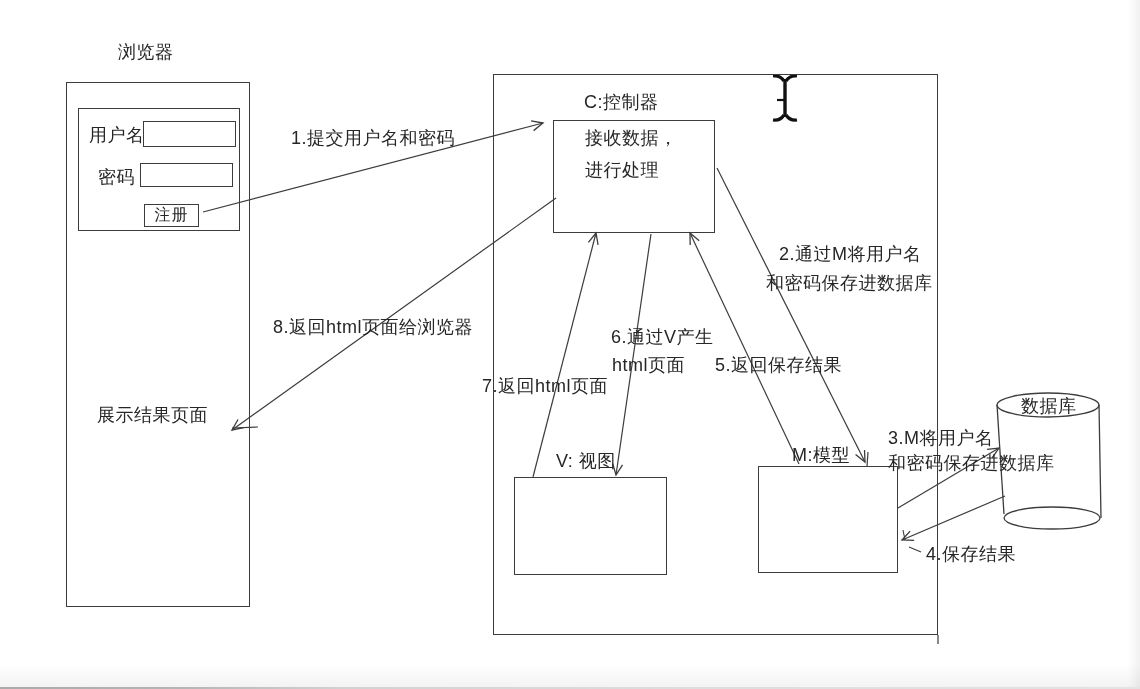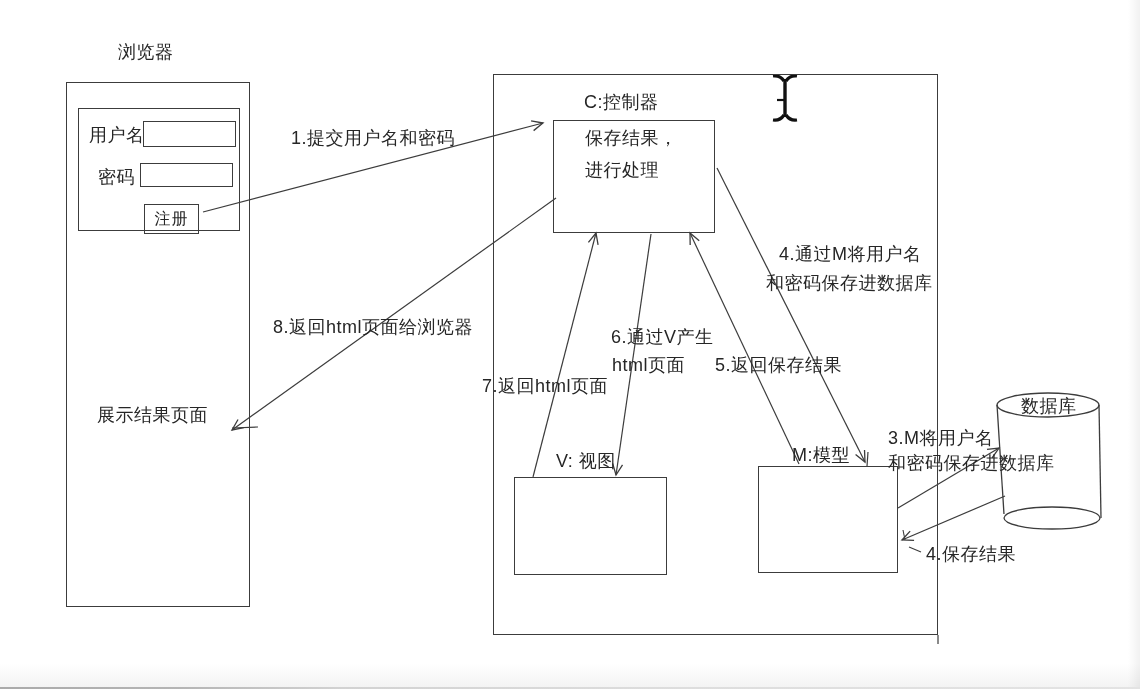--- a/index.html
+++ b/index.html
@@ -73,41 +73,41 @@
       <path d="M773,120 Q780,121 784,115" stroke-width="3.2"></path>
       <path d="M797,120 Q790,121 786,115" stroke-width="3.2"></path>
       <line x1="777" y1="100" x2="785" y2="100" stroke-width="2.2"></line>
     </g>
   </svg>
 
   <div class="box" style="left:66px;top:82px;width:184px;height:525px;"></div>
   <div class="box" style="left:78px;top:108px;width:162px;height:123px;"></div>
   <div class="box" style="left:143px;top:121px;width:93px;height:26px;"></div>
   <div class="box" style="left:140px;top:163px;width:93px;height:24px;"></div>
-  <div class="box btn" style="left:144px;top:204px;width:55px;height:30px;">注册</div>
+  <div class="box btn" style="left:144px;top:204px;width:55px;height:23px;">注册</div>
 
   <div class="box" style="left:493px;top:74px;width:445px;height:561px;"></div>
   <div class="box" style="left:553px;top:120px;width:162px;height:113px;"></div>
   <div class="box" style="left:514px;top:477px;width:153px;height:98px;"></div>
   <div class="box" style="left:758px;top:466px;width:140px;height:107px;"></div>
 
   <div class="lbl" style="left:118px;top:40px;">浏览器</div>
   <div class="lbl" style="left:89px;top:123px;">用户名</div>
   <div class="lbl" style="left:98px;top:165px;">密码</div>
   <div class="lbl" style="left:97px;top:403px;">展示结果页面</div>
 
   <div class="lbl" style="left:584px;top:90px;">C:控制器</div>
-  <div class="lbl" style="left:585px;top:126px;">保存结果，</div>
+  <div class="lbl" style="left:585px;top:126px;">接收数据，</div>
   <div class="lbl" style="left:585px;top:158px;">进行处理</div>
   <div class="lbl" style="left:556px;top:449px;">V: 视图</div>
   <div class="lbl" style="left:792px;top:443px;">M:模型</div>
   <div class="lbl" style="left:1021px;top:366px;margin-top:28px;">数据库</div>
 
   <div class="lbl" style="left:291px;top:126px;">1.提交用户名和密码</div>
-  <div class="lbl" style="left:779px;top:242px;">4.通过M将用户名</div>
+  <div class="lbl" style="left:779px;top:242px;">2.通过M将用户名</div>
   <div class="lbl" style="left:766px;top:271px;">和密码保存进数据库</div>
   <div class="lbl" style="left:888px;top:426px;">3.M将用户名</div>
   <div class="lbl" style="left:888px;top:451px;">和密码保存进数据库</div>
   <div class="lbl" style="left:926px;top:542px;">4.保存结果</div>
   <div class="lbl" style="left:699px;top:353px;margin-left:16px;">5.返回保存结果</div>
   <div class="lbl" style="left:611px;top:325px;">6.通过V产生</div>
   <div class="lbl" style="left:612px;top:353px;">html页面</div>
   <div class="lbl" style="left:482px;top:374px;">7.返回html页面</div>
   <div class="lbl" style="left:273px;top:302px;margin-top:13px;">8.返回html页面给浏览器</div>
 

